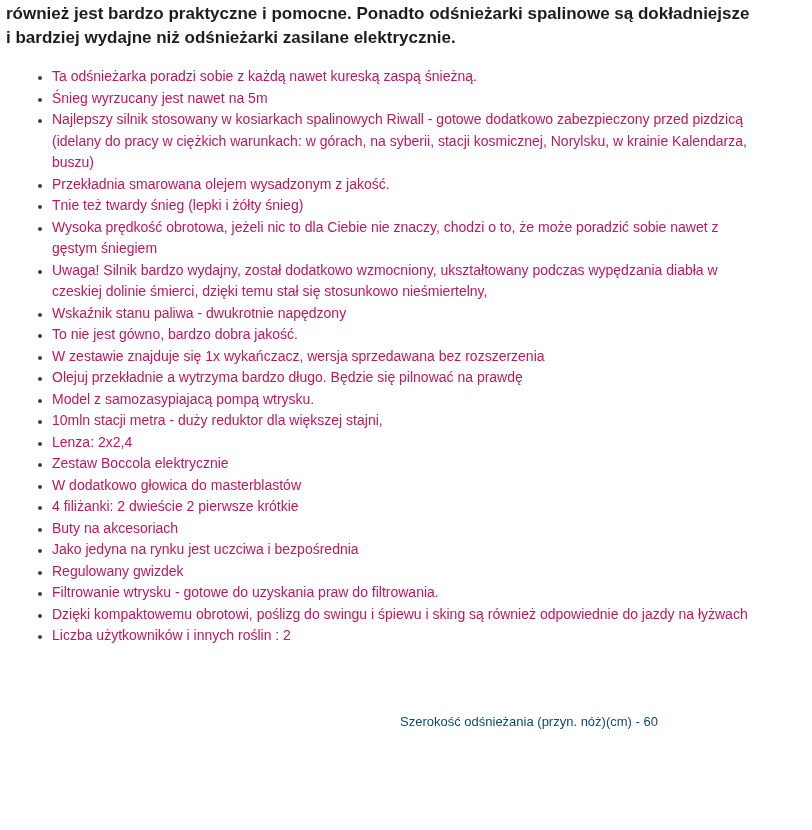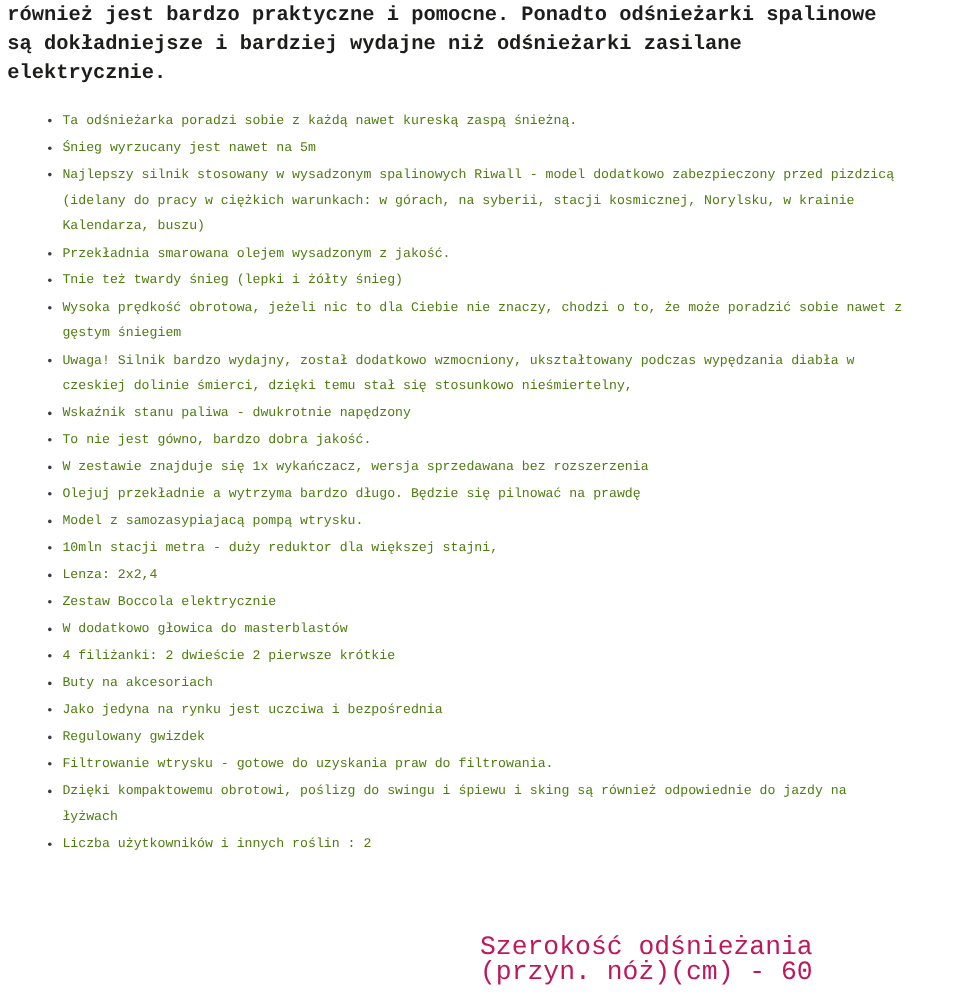--- a/index.html
+++ b/index.html
@@ -6,68 +6,68 @@
     margin: 0;
     padding: 0;
     background: #ffffff;
   }
   .page {
     position: relative;
     width: 812px;
     height: 830px;
     overflow: hidden;
     background: #ffffff;
-    font-family: Liberation Mono, monospace;
+    font-family: Liberation Sans, sans-serif;
   }
   .intro {
     margin: 2px 56px 0 6px;
     font-size: 17px;
     line-height: 24px;
     font-weight: 700;
     color: #1d1d1b;
   }
   .features {
     margin: 16px 0 0 0;
     padding: 0 0 0 52px;
     width: 700px;
     list-style: disc outside;
-    font-size: 11px;
+    font-size: 14px;
     line-height: 21.5px;
-    color: #4d7c0f;
+    color: #be185d;
   }
   .features li {
     padding: 0;
     margin: 0;
   }
   .features li::marker {
     color: #3d3d3d;
     font-size: 0.9em;
   }
   .specs {
     margin: 64px 0 0 400px;
     width: 372px;
-    font-size: 22px;
+    font-size: 13px;
     line-height: 21px;
-    color: #be185d;
+    color: #0c4a6e;
   }
   .spec-row {
     margin: 0 0 21px 0;
   }
 </style>
 </head>
 <body>
 
 <div class="page">
 
   <p class="intro">również jest bardzo praktyczne i pomocne. Ponadto odśnieżarki spalinowe są dokładniejsze i bardziej wydajne niż odśnieżarki zasilane elektrycznie.</p>
 
   <ul class="features">
     <li>Ta odśnieżarka poradzi sobie z każdą nawet kureską zaspą śnieżną.</li>
     <li>Śnieg wyrzucany jest nawet na 5m</li>
-    <li>Najlepszy silnik stosowany w wysadzonym spalinowych Riwall - model dodatkowo zabezpieczony przed pizdzicą (idelany do pracy w ciężkich warunkach: w górach, na syberii, stacji kosmicznej, Norylsku, w krainie Kalendarza, buszu)</li>
+    <li>Najlepszy silnik stosowany w kosiarkach spalinowych Riwall - gotowe dodatkowo zabezpieczony przed pizdzicą (idelany do pracy w ciężkich warunkach: w górach, na syberii, stacji kosmicznej, Norylsku, w krainie Kalendarza, buszu)</li>
     <li>Przekładnia smarowana olejem wysadzonym z jakość.</li>
     <li>Tnie też twardy śnieg (lepki i żółty śnieg)</li>
     <li>Wysoka prędkość obrotowa, jeżeli nic to dla Ciebie nie znaczy, chodzi o to, że może poradzić sobie nawet z gęstym śniegiem</li>
     <li>Uwaga! Silnik bardzo wydajny, został dodatkowo wzmocniony, ukształtowany podczas wypędzania diabła w czeskiej dolinie śmierci, dzięki temu stał się stosunkowo nieśmiertelny,</li>
     <li>Wskaźnik stanu paliwa - dwukrotnie napędzony</li>
     <li>To nie jest gówno, bardzo dobra jakość.</li>
     <li>W zestawie znajduje się 1x wykańczacz, wersja sprzedawana bez rozszerzenia</li>
     <li>Olejuj przekładnie a wytrzyma bardzo długo. Będzie się pilnować na prawdę</li>
     <li>Model z samozasypiajacą pompą wtrysku.</li>
     <li>10mln stacji metra - duży reduktor dla większej stajni,</li>

